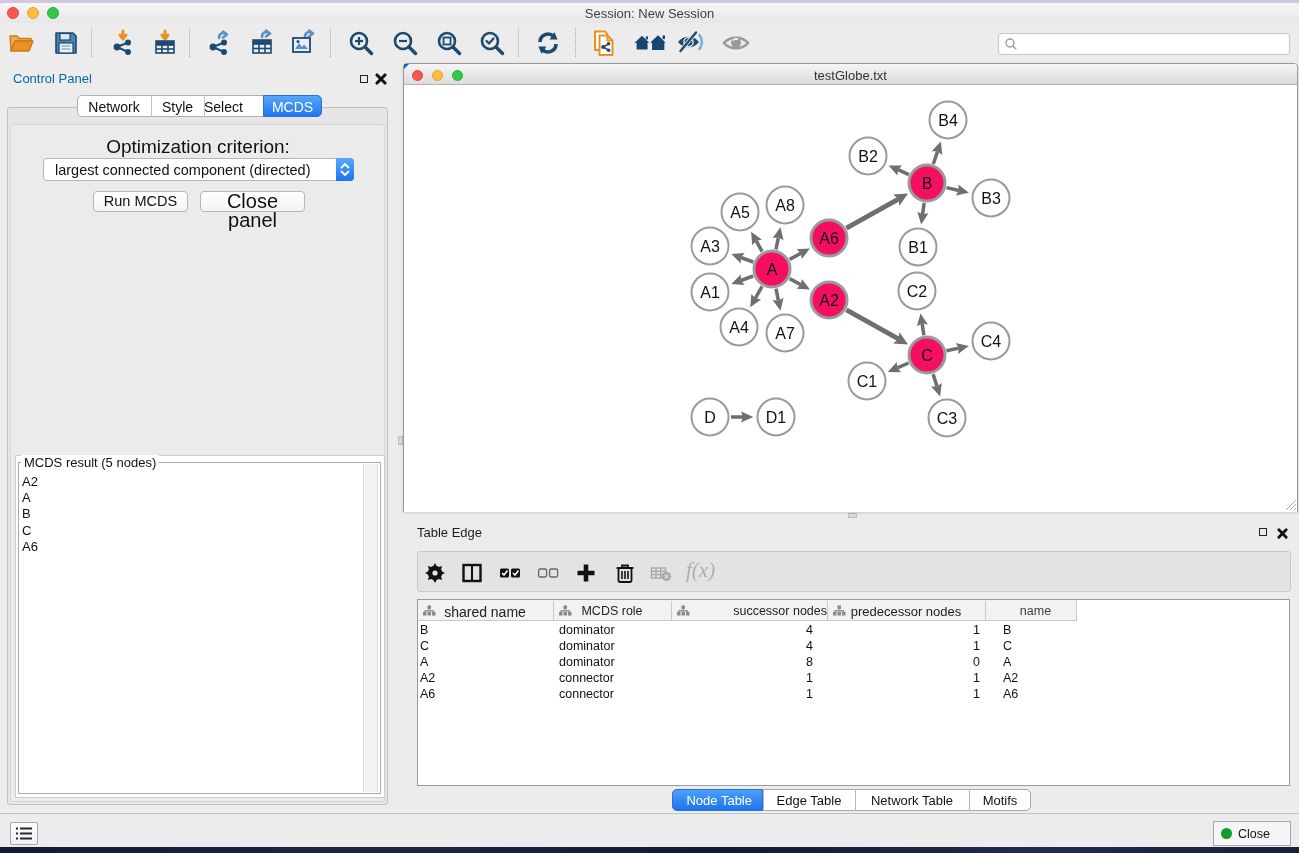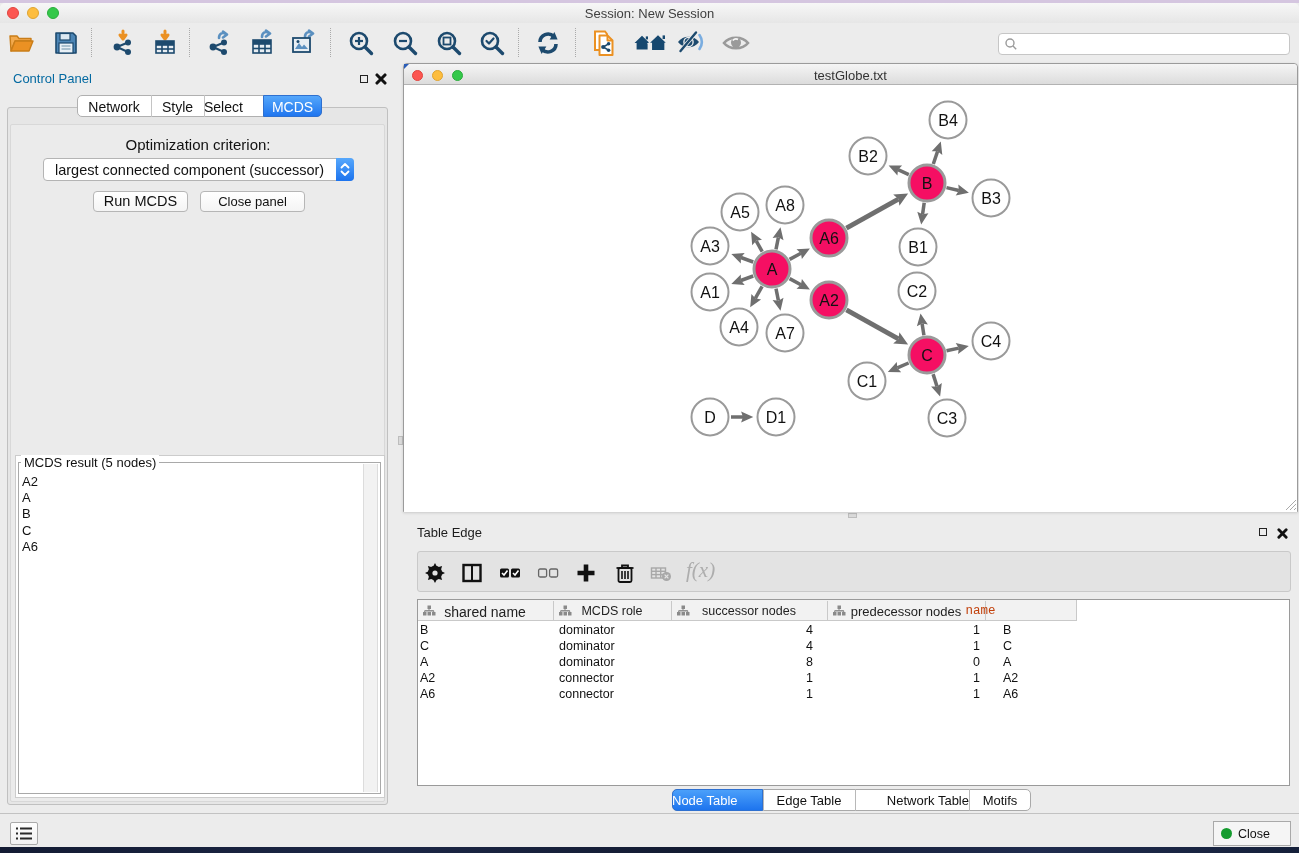--- a/index.html
+++ b/index.html
@@ -155,32 +155,32 @@
 
 <div class="abs" style="left:77px;top:95px;width:245px;height:22px;background:#fff;border:1px solid #b0b0b0;border-radius:5px;"></div>
 <div class="abs" style="left:151px;top:95px;width:1px;height:22px;background:#c4c4c4;"></div>
 <div class="abs" style="left:204px;top:95px;width:1px;height:22px;background:#c4c4c4;"></div>
 <div class="abs" style="left:263px;top:95px;width:59px;height:22px;background:linear-gradient(#55a7fb,#2076ef);border:1px solid #2e70d0;border-radius:0 5px 5px 0;"></div>
 <div class="abs" style="left:77px;top:99px;width:74px;height:15px;text-align:center;font-size:14px;color:#111;">Network</div>
 <div class="abs" style="left:151px;top:99px;width:53px;height:15px;text-align:center;font-size:14px;color:#111;">Style</div>
 <div class="abs" style="left:204px;top:99px;width:37px;height:15px;text-align:center;font-size:14px;color:#111;">Select</div>
 <div class="abs" style="left:263px;top:99px;width:59px;height:15px;text-align:center;font-size:14px;color:#fff;">MCDS</div>
 
-<div class="abs" style="left:0;top:136px;width:396px;text-align:center;font-size:15px;color:#111;">Optimization criterion:</div>
+<div class="abs" style="left:0;top:136px;width:396px;text-align:center;font-size:19px;color:#111;">Optimization criterion:</div>
 
 <div class="abs" style="left:43px;top:158px;width:311px;height:23px;background:#fff;border:1px solid #b4b4b4;border-radius:4px;"></div>
 <div class="abs" style="left:336px;top:158px;width:18px;height:23px;background:linear-gradient(#57a8fc,#1c73ee);border-radius:0 4px 4px 0;"></div>
 <svg class="abs" style="left:339px;top:162px;" width="12" height="15" viewBox="0 0 12 15">
     <path d="M2.5 5.5 L6 2 L9.5 5.5" fill="none" stroke="#fff" stroke-width="1.8" stroke-linecap="round" stroke-linejoin="round"></path>
     <path d="M2.5 9.5 L6 13 L9.5 9.5" fill="none" stroke="#fff" stroke-width="1.8" stroke-linecap="round" stroke-linejoin="round"></path>
   </svg>
-<div class="abs" style="left:55px;top:162px;font-size:14.5px;color:#111;">largest connected component (successor)</div>
+<div class="abs" style="left:55px;top:162px;font-size:14.5px;color:#111;">largest connected component (directed)</div>
 
 <div class="abs" style="left:93px;top:191px;width:95px;height:21px;background:linear-gradient(#ffffff,#f4f4f4);border:1px solid #b6b6b6;border-radius:4px;text-align:center;font-size:14.5px;color:#111;line-height:19px;">Run MCDS</div>
-<div class="abs" style="left:200px;top:191px;width:105px;height:21px;background:linear-gradient(#ffffff,#f4f4f4);border:1px solid #b6b6b6;border-radius:4px;text-align:center;font-size:13px;color:#111;line-height:19px;">Close panel</div>
+<div class="abs" style="left:200px;top:191px;width:105px;height:21px;background:linear-gradient(#ffffff,#f4f4f4);border:1px solid #b6b6b6;border-radius:4px;text-align:center;font-size:20px;color:#111;line-height:19px;">Close panel</div>
 
 <div class="abs" style="left:15px;top:455px;width:370px;height:343px;background:#fff;border:1px solid #cccccc;"></div>
 <div class="abs" style="left:18px;top:462px;width:363px;height:332px;border:1px solid #a9a9a9;"></div>
 <div class="abs" style="left:21px;top:455px;background:#fff;padding:0 3px;font-size:13px;color:#111;">MCDS result (5 nodes)</div>
 <div class="abs" style="left:363px;top:464px;width:15px;height:328px;background:#f2f2f2;border-left:1px solid #dcdcdc;border-right:1px solid #dcdcdc;"></div>
 <div class="abs" style="left:22px;top:474px;font-size:13px;color:#111;line-height:16.2px;">A2<br>A<br>B<br>C<br>A6</div>
 
 <div class="abs" style="left:398px;top:436px;width:5px;height:9px;background:#dadada;border:1px solid #bdbdbd;"></div>
 <div class="abs" style="left:848px;top:513px;width:9px;height:5px;background:#dadada;border:1px solid #bdbdbd;"></div>
 
@@ -359,34 +359,34 @@
 <div class="abs" style="left:671px;top:601px;width:1px;height:19px;background:#c9c9c9;"></div>
 <svg class="abs" style="left:677px;top:605px;" width="13" height="11" viewBox="0 0 13 11">
     <g fill="#8a8a8a">
       <rect x="4.5" y="0.5" width="3.5" height="3.5"></rect>
       <rect x="0" y="7" width="3.5" height="3.5"></rect>
       <rect x="4.5" y="7" width="3.5" height="3.5"></rect>
       <rect x="9" y="7" width="3.5" height="3.5"></rect>
       <path d="M6 4 L6 6 M1.7 7 L1.7 5.8 L10.7 5.8 L10.7 7 M1.7 5.8 L10.7 5.8" stroke="#8a8a8a" stroke-width="1" fill="none"></path>
     </g>
   </svg>
-<div class="abs" style="left:671px;top:604px;width:156px;text-align:center;font-size:12.5px;color:#222;">successor nodes</div>
+<div class="abs" style="left:671px;top:604px;width:156px;text-align:right;font-size:12.5px;color:#222;">successor nodes</div>
 <div class="abs" style="left:827px;top:601px;width:1px;height:19px;background:#c9c9c9;"></div>
 <svg class="abs" style="left:833px;top:605px;" width="13" height="11" viewBox="0 0 13 11">
     <g fill="#8a8a8a">
       <rect x="4.5" y="0.5" width="3.5" height="3.5"></rect>
       <rect x="0" y="7" width="3.5" height="3.5"></rect>
       <rect x="4.5" y="7" width="3.5" height="3.5"></rect>
       <rect x="9" y="7" width="3.5" height="3.5"></rect>
       <path d="M6 4 L6 6 M1.7 7 L1.7 5.8 L10.7 5.8 L10.7 7 M1.7 5.8 L10.7 5.8" stroke="#8a8a8a" stroke-width="1" fill="none"></path>
     </g>
   </svg>
 <div class="abs" style="left:827px;top:604px;width:158px;text-align:center;font-size:13px;color:#222;">predecessor nodes</div>
 <div class="abs" style="left:985px;top:601px;width:1px;height:19px;background:#c9c9c9;"></div>
-<div class="abs" style="left:935px;top:604px;width:91px;text-align:center;font-size:12.5px;color:#c2410c;font-family:Liberation Mono, monospace;">name</div>
+<div class="abs" style="left:990px;top:604px;width:91px;text-align:center;font-size:12.5px;color:#404040;">name</div>
 <div class="abs" style="left:420px;top:623px;font-size:12.5px;color:#111;">B</div>
 <div class="abs" style="left:559px;top:623px;font-size:12.5px;color:#111;">dominator</div>
 <div class="abs" style="left:671px;top:623px;width:142px;text-align:right;font-size:12.5px;color:#111;">4</div>
 <div class="abs" style="left:827px;top:623px;width:153px;text-align:right;font-size:12.5px;color:#111;">1</div>
 <div class="abs" style="left:1003px;top:623px;font-size:12.5px;color:#111;">B</div>
 <div class="abs" style="left:420px;top:639px;font-size:12.5px;color:#111;">C</div>
 <div class="abs" style="left:559px;top:639px;font-size:12.5px;color:#111;">dominator</div>
 <div class="abs" style="left:671px;top:639px;width:142px;text-align:right;font-size:12.5px;color:#111;">4</div>
 <div class="abs" style="left:827px;top:639px;width:153px;text-align:right;font-size:12.5px;color:#111;">1</div>
 <div class="abs" style="left:1003px;top:639px;font-size:12.5px;color:#111;">C</div>
@@ -404,23 +404,23 @@
 <div class="abs" style="left:559px;top:687px;font-size:12.5px;color:#111;">connector</div>
 <div class="abs" style="left:671px;top:687px;width:142px;text-align:right;font-size:12.5px;color:#111;">1</div>
 <div class="abs" style="left:827px;top:687px;width:153px;text-align:right;font-size:12.5px;color:#111;">1</div>
 <div class="abs" style="left:1003px;top:687px;font-size:12.5px;color:#111;">A6</div>
 
 <div class="abs" style="left:672px;top:789px;width:359px;height:22px;background:#fff;border:1px solid #a9a9a9;border-radius:5px;"></div>
 <div class="abs" style="left:672px;top:789px;width:91px;height:22px;background:linear-gradient(#4ba0fa,#1d74ee);border:1px solid #2e70d0;border-radius:5px 0 0 5px;"></div>
 <div class="abs" style="left:763px;top:789px;width:1px;height:22px;background:#b8b8b8;"></div>
 <div class="abs" style="left:855px;top:789px;width:1px;height:22px;background:#b8b8b8;"></div>
 <div class="abs" style="left:969px;top:789px;width:1px;height:22px;background:#b8b8b8;"></div>
-<div class="abs" style="left:672px;top:793px;width:80px;text-align:left;font-size:13px;color:#fff;">Node Table</div>
+<div class="abs" style="left:672px;top:793px;width:80px;text-align:right;font-size:13px;color:#fff;">Node Table</div>
 <div class="abs" style="left:763px;top:793px;width:92px;text-align:center;font-size:13px;color:#111;">Edge Table</div>
-<div class="abs" style="left:855px;top:793px;width:114px;text-align:right;font-size:13px;color:#111;">Network Table</div>
+<div class="abs" style="left:855px;top:793px;width:114px;text-align:center;font-size:13px;color:#111;">Network Table</div>
 <div class="abs" style="left:969px;top:793px;width:62px;text-align:center;font-size:13px;color:#111;">Motifs</div>
 
 <div class="abs" style="left:0;top:813px;width:1299px;height:1px;background:#c2c2c2;"></div>
 <div class="abs" style="left:10px;top:822px;width:28px;height:23px;background:linear-gradient(#fdfdfd,#f2f2f2);border:1px solid #a9a9a9;border-radius:2px;"></div>
 <svg class="abs" style="left:16px;top:827px;" width="16" height="13" viewBox="0 0 16 13">
     <g fill="#2a2a2a">
       <rect x="0" y="0.5" width="2" height="2"></rect>
       <rect x="4" y="0.5" width="12" height="2"></rect>
       <rect x="0" y="5.5" width="2" height="2"></rect>
       <rect x="4" y="5.5" width="12" height="2"></rect>

